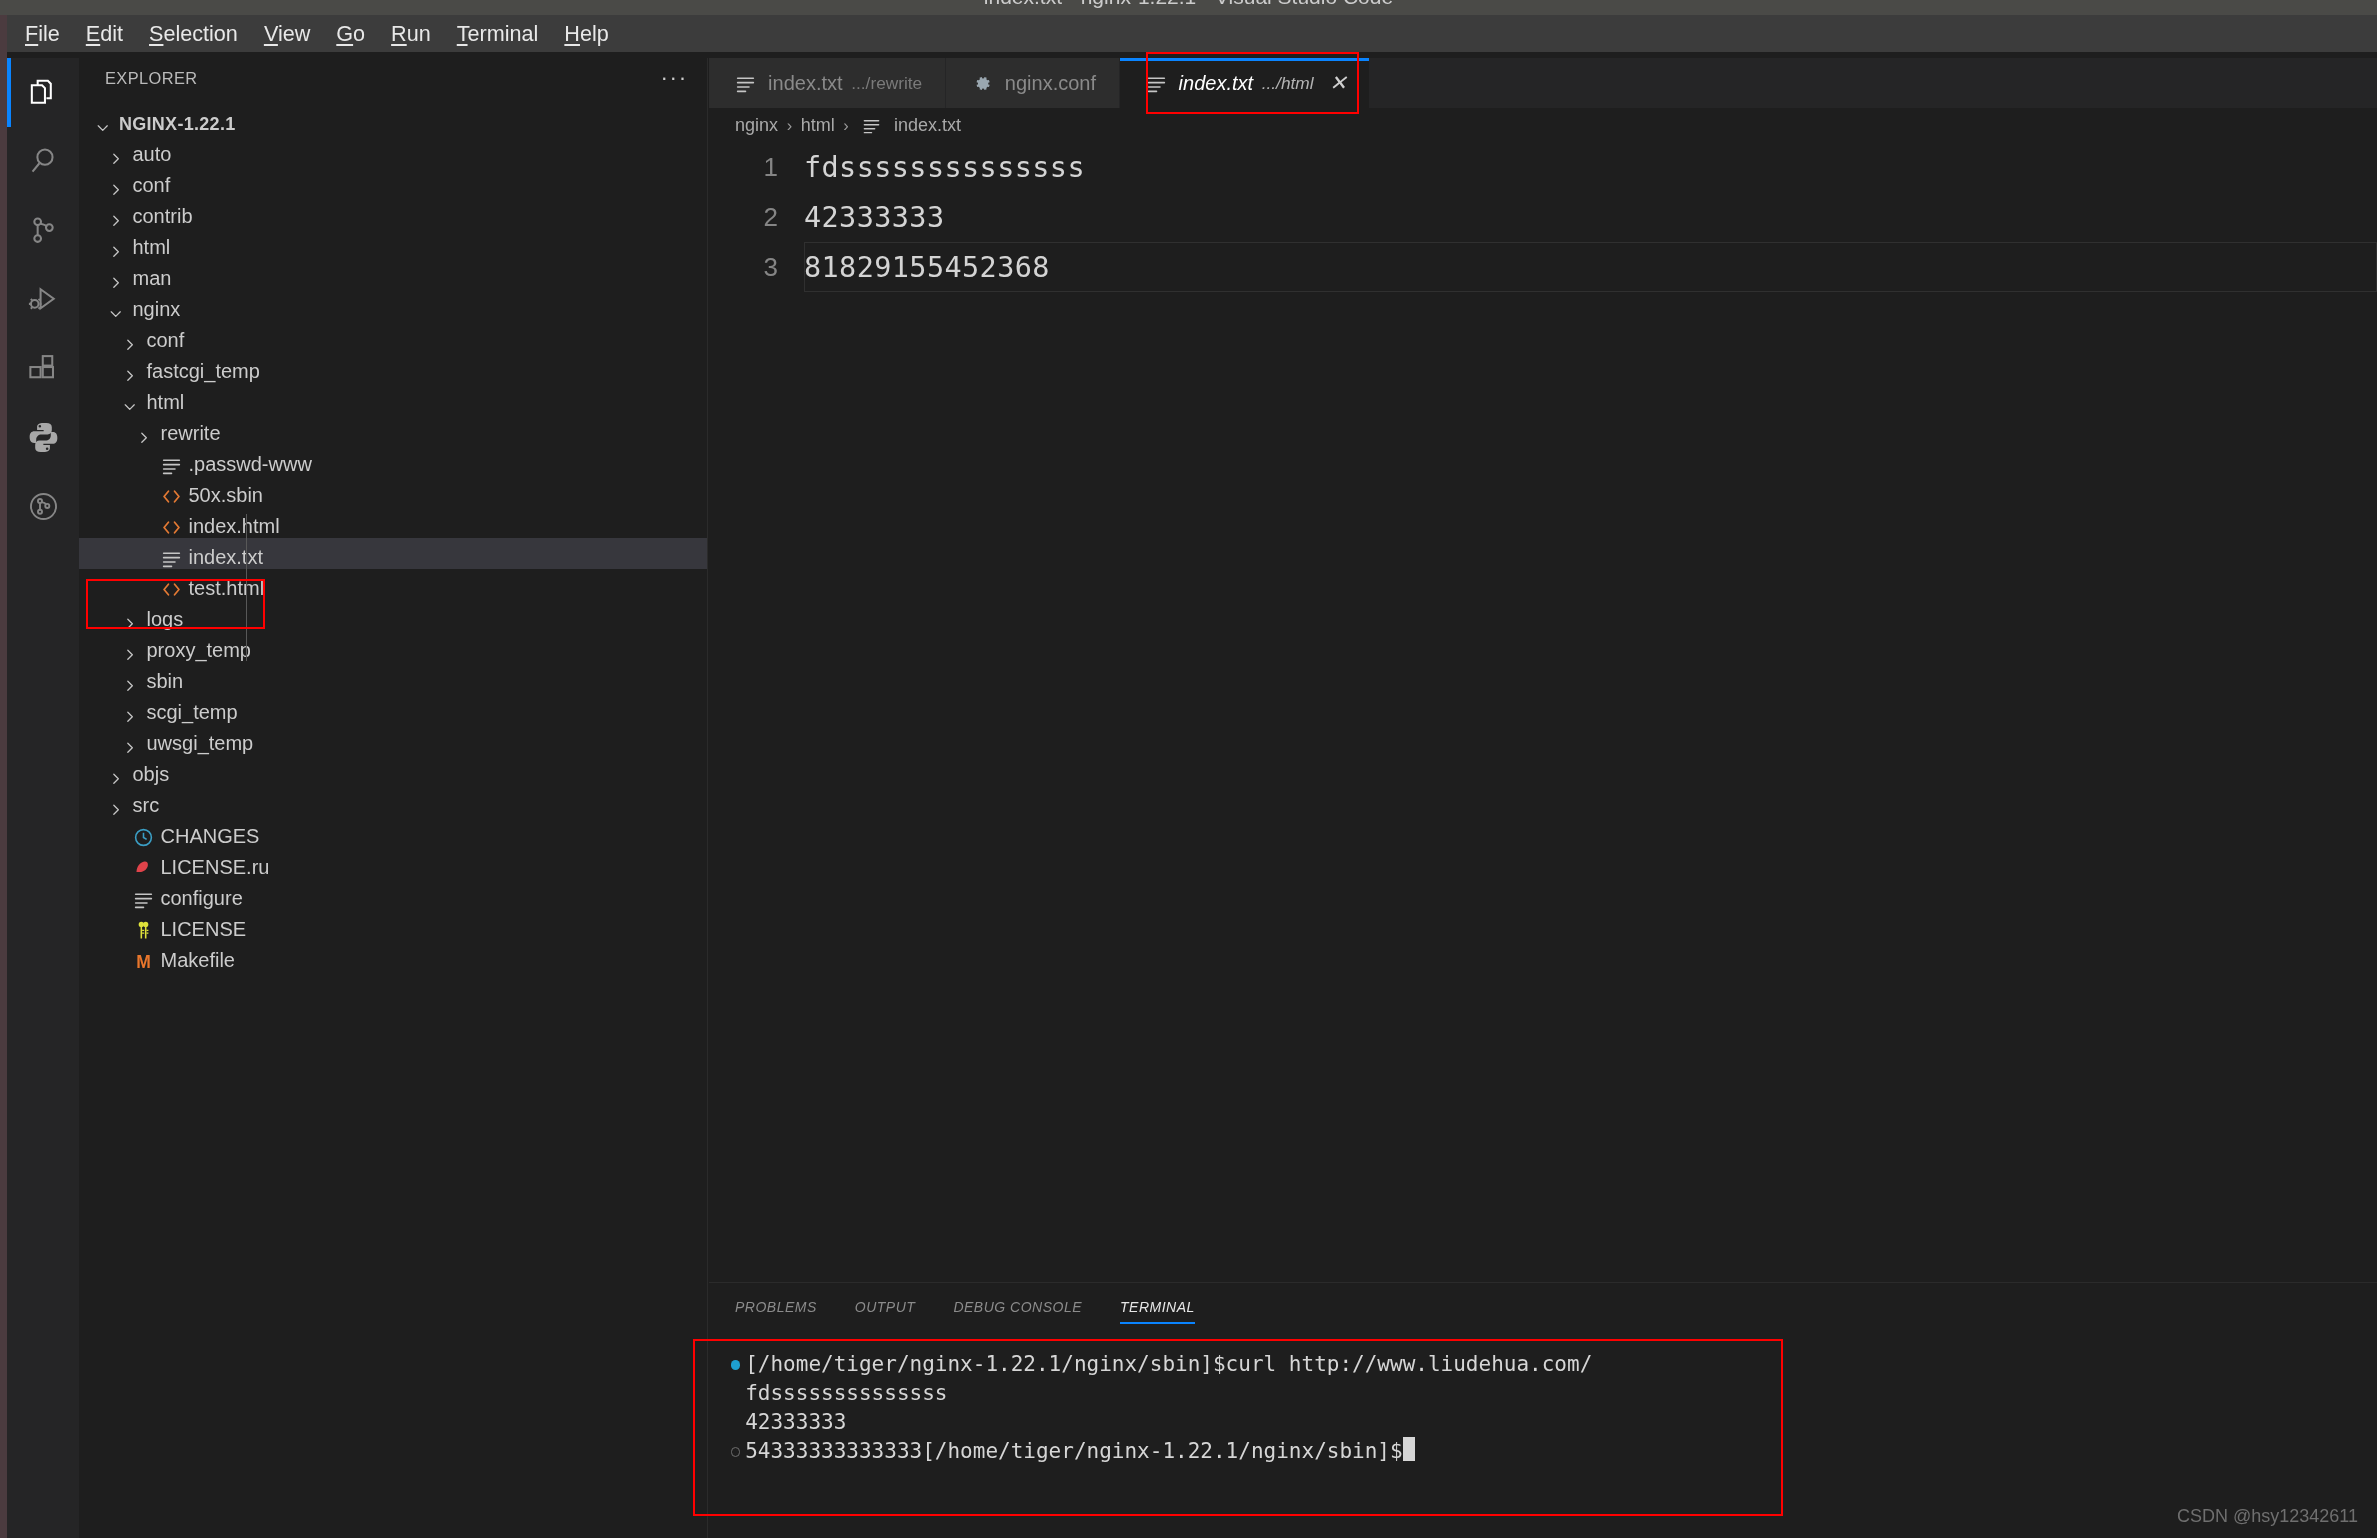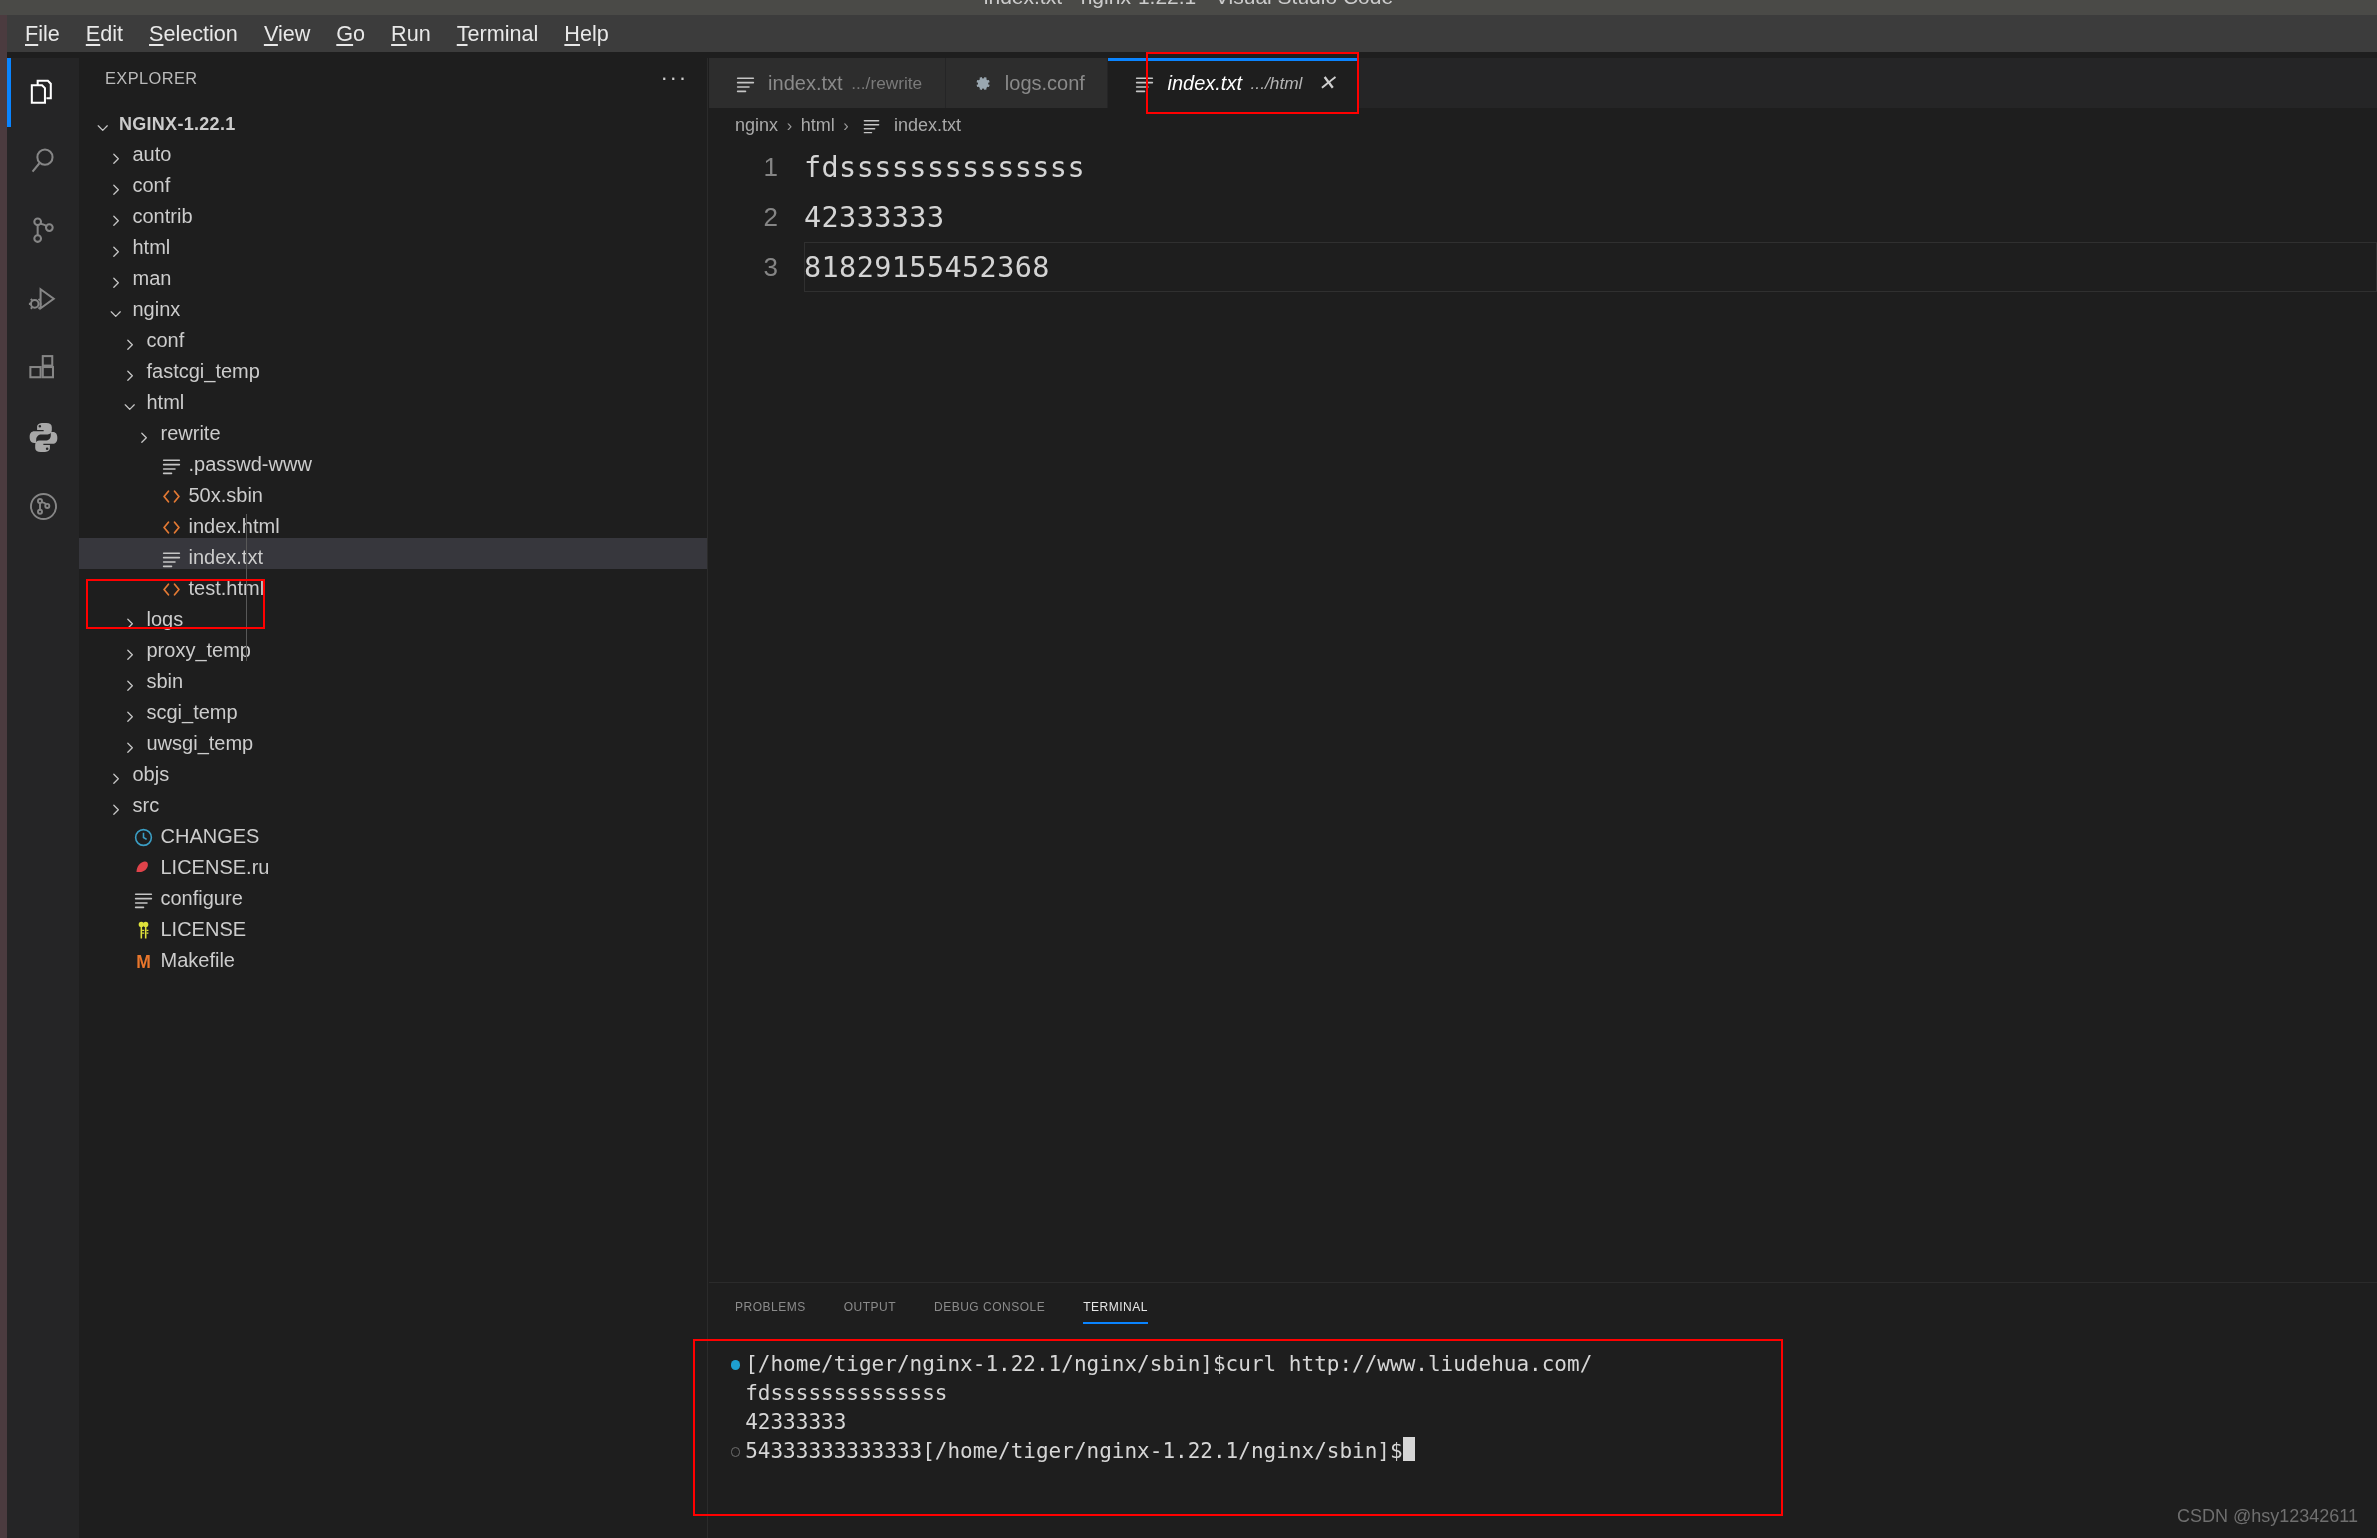--- a/index.html
+++ b/index.html
@@ -150,22 +150,22 @@
 
   
   .panel {
     position: absolute; left: 709px; top: 1282px; width: 1668px; height: 256px;
     background: #1e1e1e; border-top: 0.9px solid #2b2b2b;
   }
   .panel-tabs {
     height: 48px; display: flex; align-items: center; padding-left: 26px; gap: 38px;
   }
   .panel-tab {
-    color: #8b8b8b; font-size: 12px; letter-spacing: 0.5px;
-    height: 48px; display: flex; align-items: center; position: relative;
+    color: #8b8b8b; font-size: 14px; letter-spacing: 0.5px;
+    height: 48px; display: flex; align-items: center; position: relative; font-style: italic;
   }
   .panel-tab.active { color: #e7e7e7; }
   .panel-tab.active::after {
     content: ""; position: absolute; left: 0; right: 0; bottom: 7px; height: 1.7px;
     background: #0a84ff;
   }
   .terminal {
     position: absolute; left: 8.6px; top: 48px; width: 1651px; height: 203px;
     padding: 19px 0 0 8.6px;
   }
@@ -553,21 +553,21 @@
         <span>index.txt</span>
         <span class="dim">.../rewrite</span>
       </div>
       <div class="tab">
         <span class="ficon">
           <svg width="21" height="21" viewBox="0 0 24 24" fill="#9aa7b0">
             <path d="M12 8.2A3.8 3.8 0 1012 15.8 3.8 3.8 0 0012 8.2zm0 6a2.2 2.2 0 110-4.4 2.2 2.2 0 010 4.4z"></path>
             <path d="M20.2 13.5l-1.7-.5a6.7 6.7 0 000-2l1.7-.5-.8-2.6-1.7.5a6.8 6.8 0 00-1.4-1.4l.5-1.7-2.6-.8-.5 1.7a6.7 6.7 0 00-2 0l-.5-1.7-2.6.8.5 1.7a6.8 6.8 0 00-1.4 1.4l-1.7-.5-.8 2.6 1.7.5a6.7 6.7 0 000 2l-1.7.5.8 2.6 1.7-.5a6.8 6.8 0 001.4 1.4l-.5 1.7 2.6.8.5-1.7a6.7 6.7 0 002 0l.5 1.7 2.6-.8-.5-1.7a6.8 6.8 0 001.4-1.4l1.7.5z"></path>
           </svg>
         </span>
-        <span>logs.conf</span>
+        <span>nginx.conf</span>
       </div>
       <div class="tab active">
         <span class="ficon">
           <svg width="21" height="21" viewBox="0 0 24 24" stroke="#c5c5c5" stroke-width="1.8" stroke-linecap="round">
             <path d="M3 6h18M3 11h18M3 16h13M3 21h9"></path>
           </svg>
         </span>
         <span>index.txt</span>
         <span class="dim">.../html</span>
         <span class="tab-close">✕</span>

